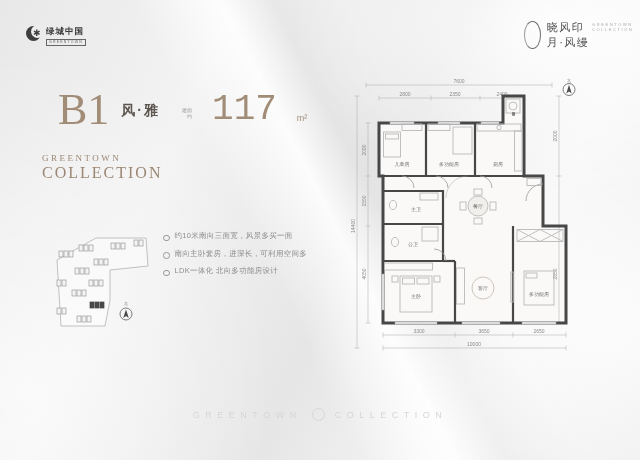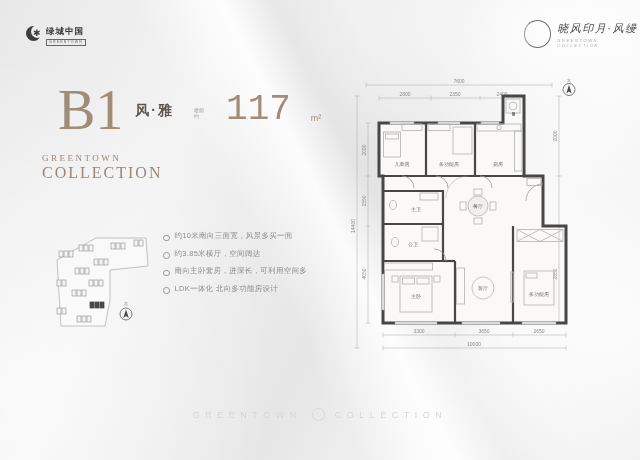--- a/index.html
+++ b/index.html
@@ -17,28 +17,28 @@
   .logo-left{position:absolute;left:26px;top:26px;display:flex;align-items:flex-start;gap:5px;}
   .crescent{position:relative;width:15px;height:15px;}
   .crescent .moon{position:absolute;left:0;top:0;width:15px;height:15px;border-radius:50%;background:#3d3d3d;}
   .crescent .cut{position:absolute;left:5px;top:-1px;width:13px;height:13px;border-radius:50%;background:#ececec;}
   .crescent .star{position:absolute;left:7px;top:2px;font-size:9px;color:#3d3d3d;}
   .logo-left-txt{display:flex;flex-direction:column;align-items:flex-start;}
   .brand-cn{font-size:8.5px;font-weight:bold;color:#3a3a3a;letter-spacing:1px;}
   .brand-box{margin-top:1px;border:0.5px solid #666;font-size:3.5px;color:#666;letter-spacing:1.2px;padding:0 2px;line-height:5px;}
   .logo-right{position:absolute;left:524px;top:20px;display:flex;align-items:center;gap:6px;}
   .ring{width:28px;height:28px;border-radius:50%;border:1.6px solid #6e6e6e;box-sizing:border-box;border-left-color:#9a9a9a;}
-  .logo-right-txt{display:flex;flex-direction:column;font-style:italic;}
+  .logo-right-txt{display:flex;}
   .proj-cn{font-size:11px;color:#4d4d4d;letter-spacing:1.5px;font-weight:500;}
   .proj-en{margin-top:2px;font-size:4px;color:#ababab;letter-spacing:1.6px;}
   
   .titleblock{position:absolute;left:58px;top:86px;display:flex;gap:12px;align-items:flex-start;}
-  .b1{font-family:"Liberation Serif",serif;font-size:56px;line-height:48px;color:#a18d77;font-weight:400;}
+  .b1{font-family:"Liberation Serif",serif;font-size:44px;line-height:48px;color:#a18d77;font-weight:400;}
   .title-right{padding-top:8px;}
-  .title-row1{display:flex;align-items:flex-end;gap:20px;}
+  .title-row1{display:flex;align-items:flex-end;gap:20px;text-align:right;}
   .style-name{font-size:14px;font-weight:bold;color:#5c564f;letter-spacing:2px;padding-bottom:6px;}
   .area-label{width:12px;font-size:5px;color:#999;line-height:6px;padding-bottom:7px;}
   .area-value{font-family:Liberation Mono, monospace;font-size:36px;line-height:32px;color:#a18d77;}
   .area-unit{font-size:9px;color:#a18d77;padding-bottom:3px;}
   .title-row2{margin-top:6px;font-size:10px;color:#6e6a64;letter-spacing:2px;}
   
   .collection{position:absolute;left:42px;top:153px;color:#9b8773;font-family:"Liberation Serif",serif;}
   .coll-1{font-size:9px;letter-spacing:2.5px;}
   .coll-2{font-size:16px;letter-spacing:2px;margin-top:1px;}
   
@@ -162,24 +162,20 @@
       <text x="82" y="79" font-size="4" fill="#777" text-anchor="middle">北</text>
       <circle cx="82" cy="88" r="6" fill="none" stroke="#7d7d7d" stroke-width="1"></circle>
       <path d="M82,83.5 L79.2,92 L82,90 L84.8,92 Z" fill="#4a4a4a"></path>
     </g>
   </svg>
 
   <div class="features">
     <div class="feat">
         <span class="dot"></span>
         <span class="txt">约10米南向三面宽，风景多买一面</span>
-      </div>
-    <div class="feat">
-        <span class="dot"></span>
-        <span class="txt">约3.85米横厅，空间阔达</span>
       </div>
     <div class="feat">
         <span class="dot"></span>
         <span class="txt">南向主卧套房，进深长，可利用空间多</span>
       </div>
     <div class="feat">
         <span class="dot"></span>
         <span class="txt">LDK一体化 北向多功能房设计</span>
       </div>
   </div>

